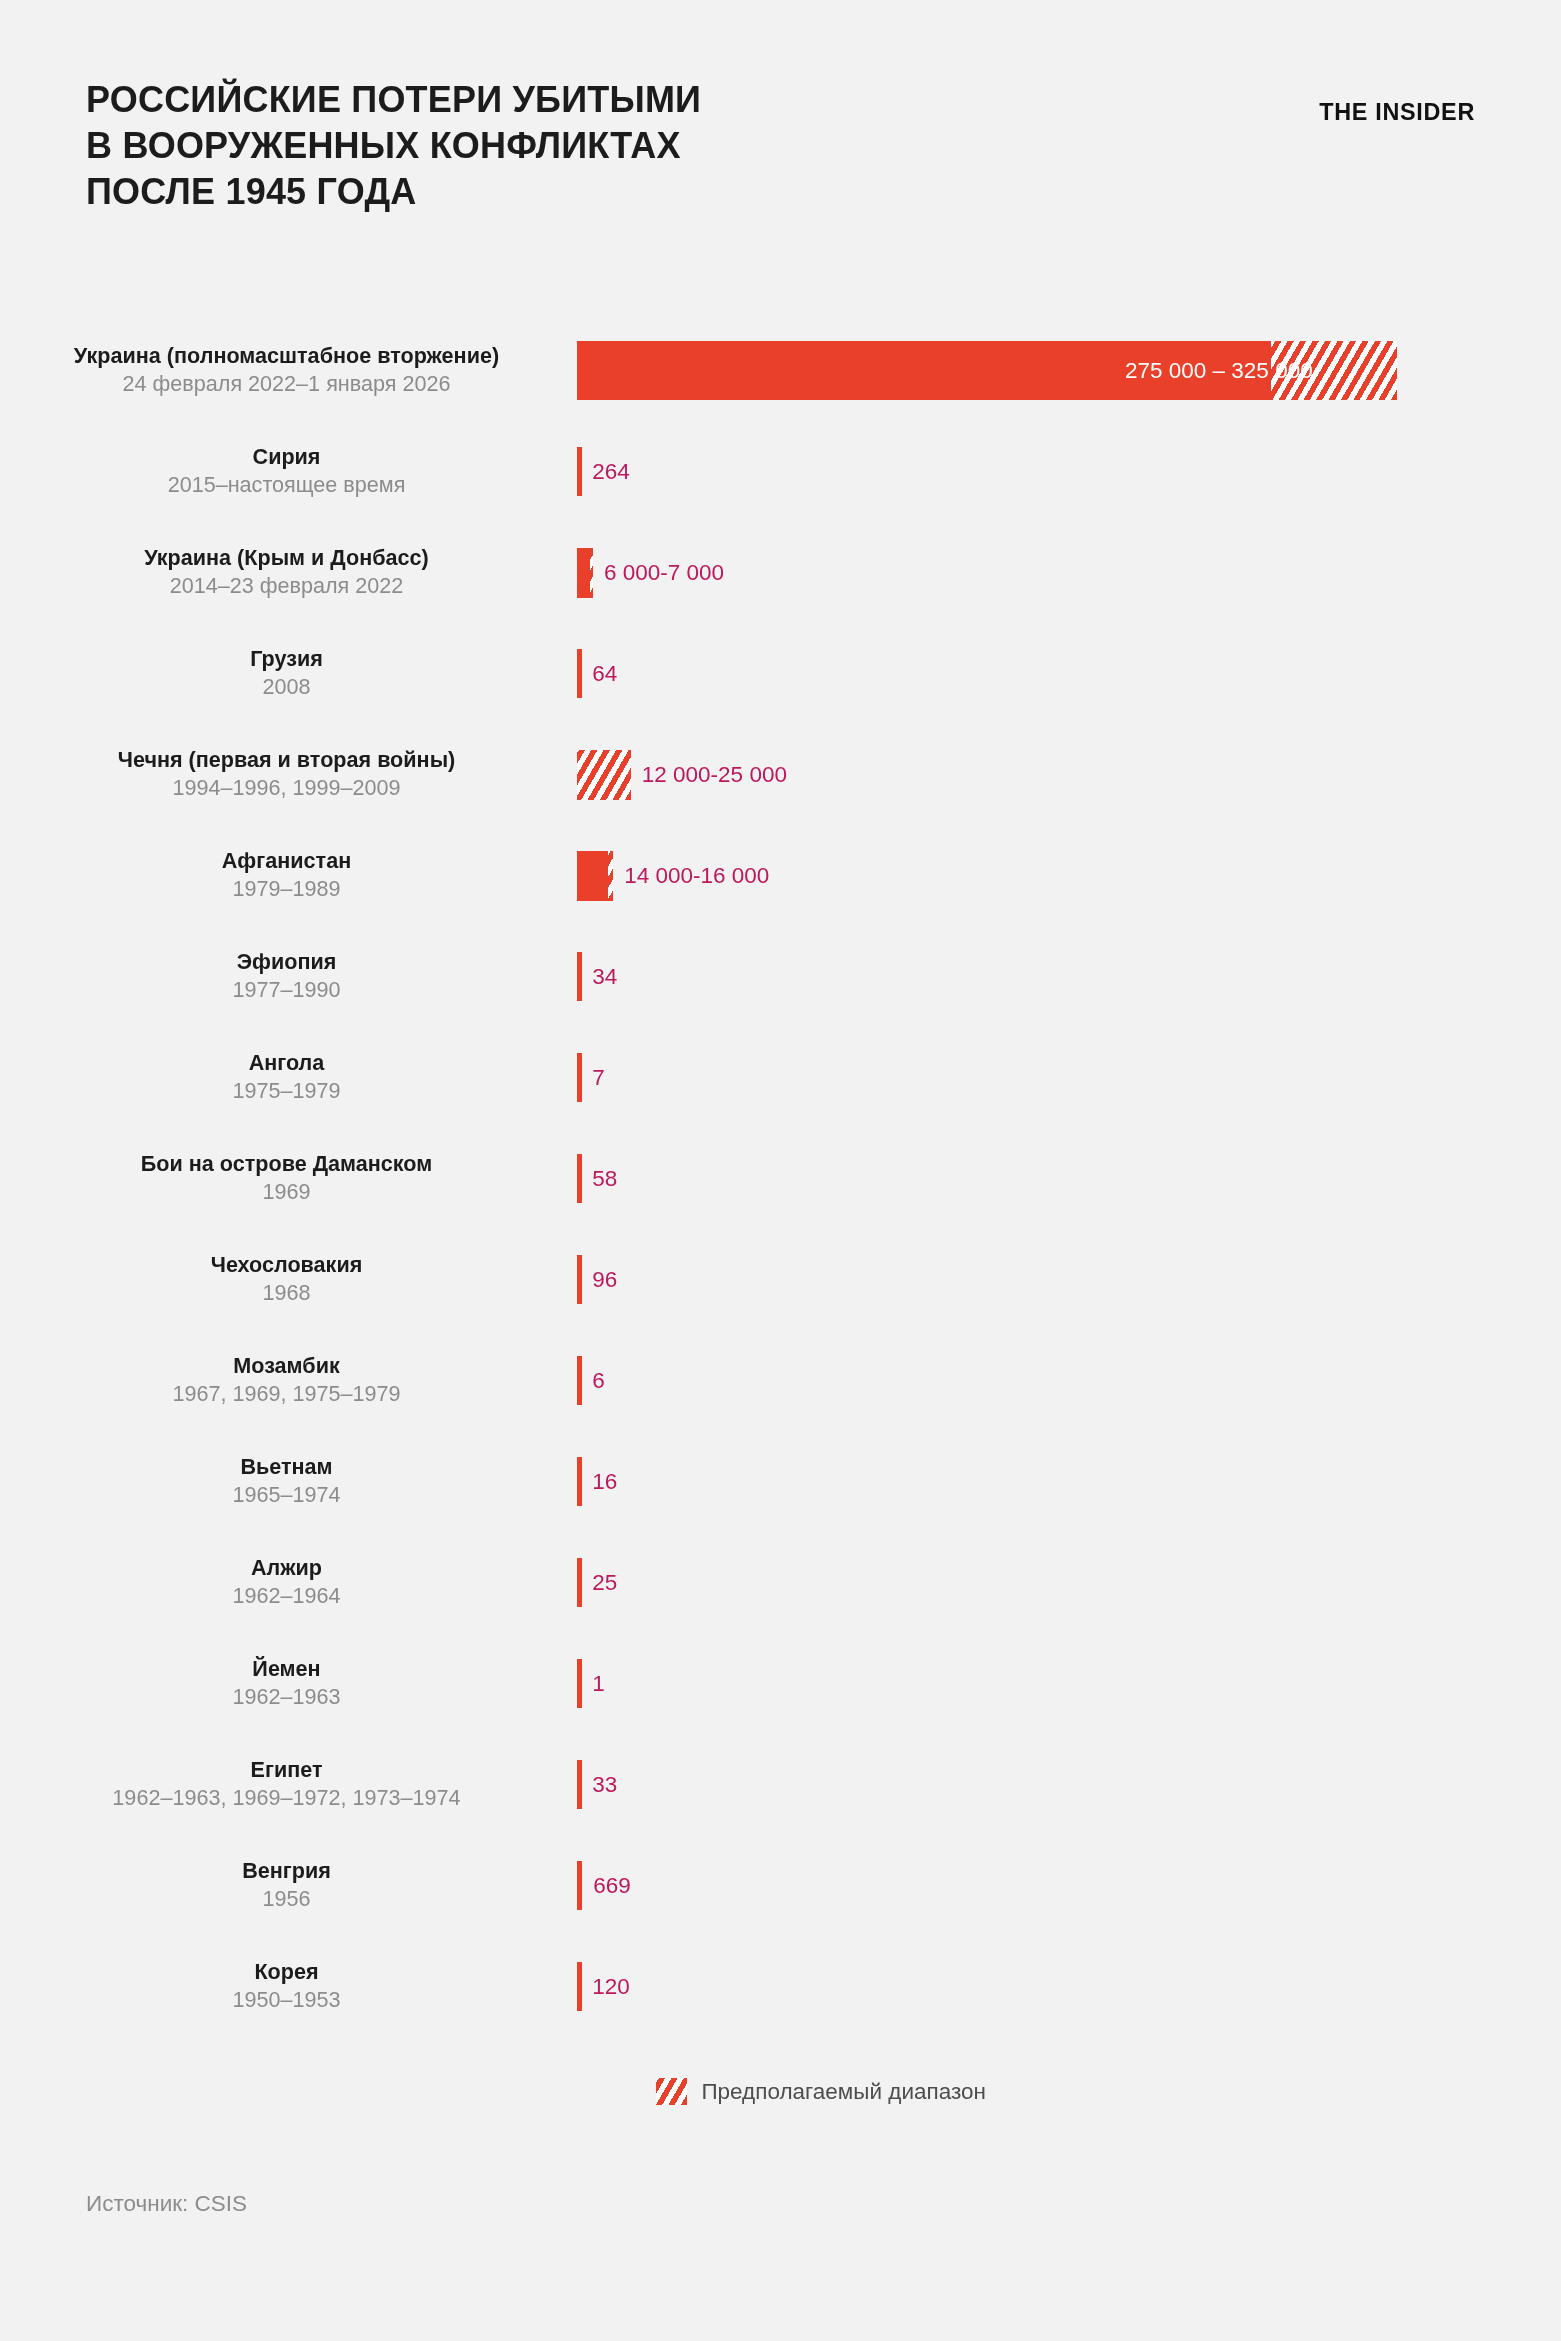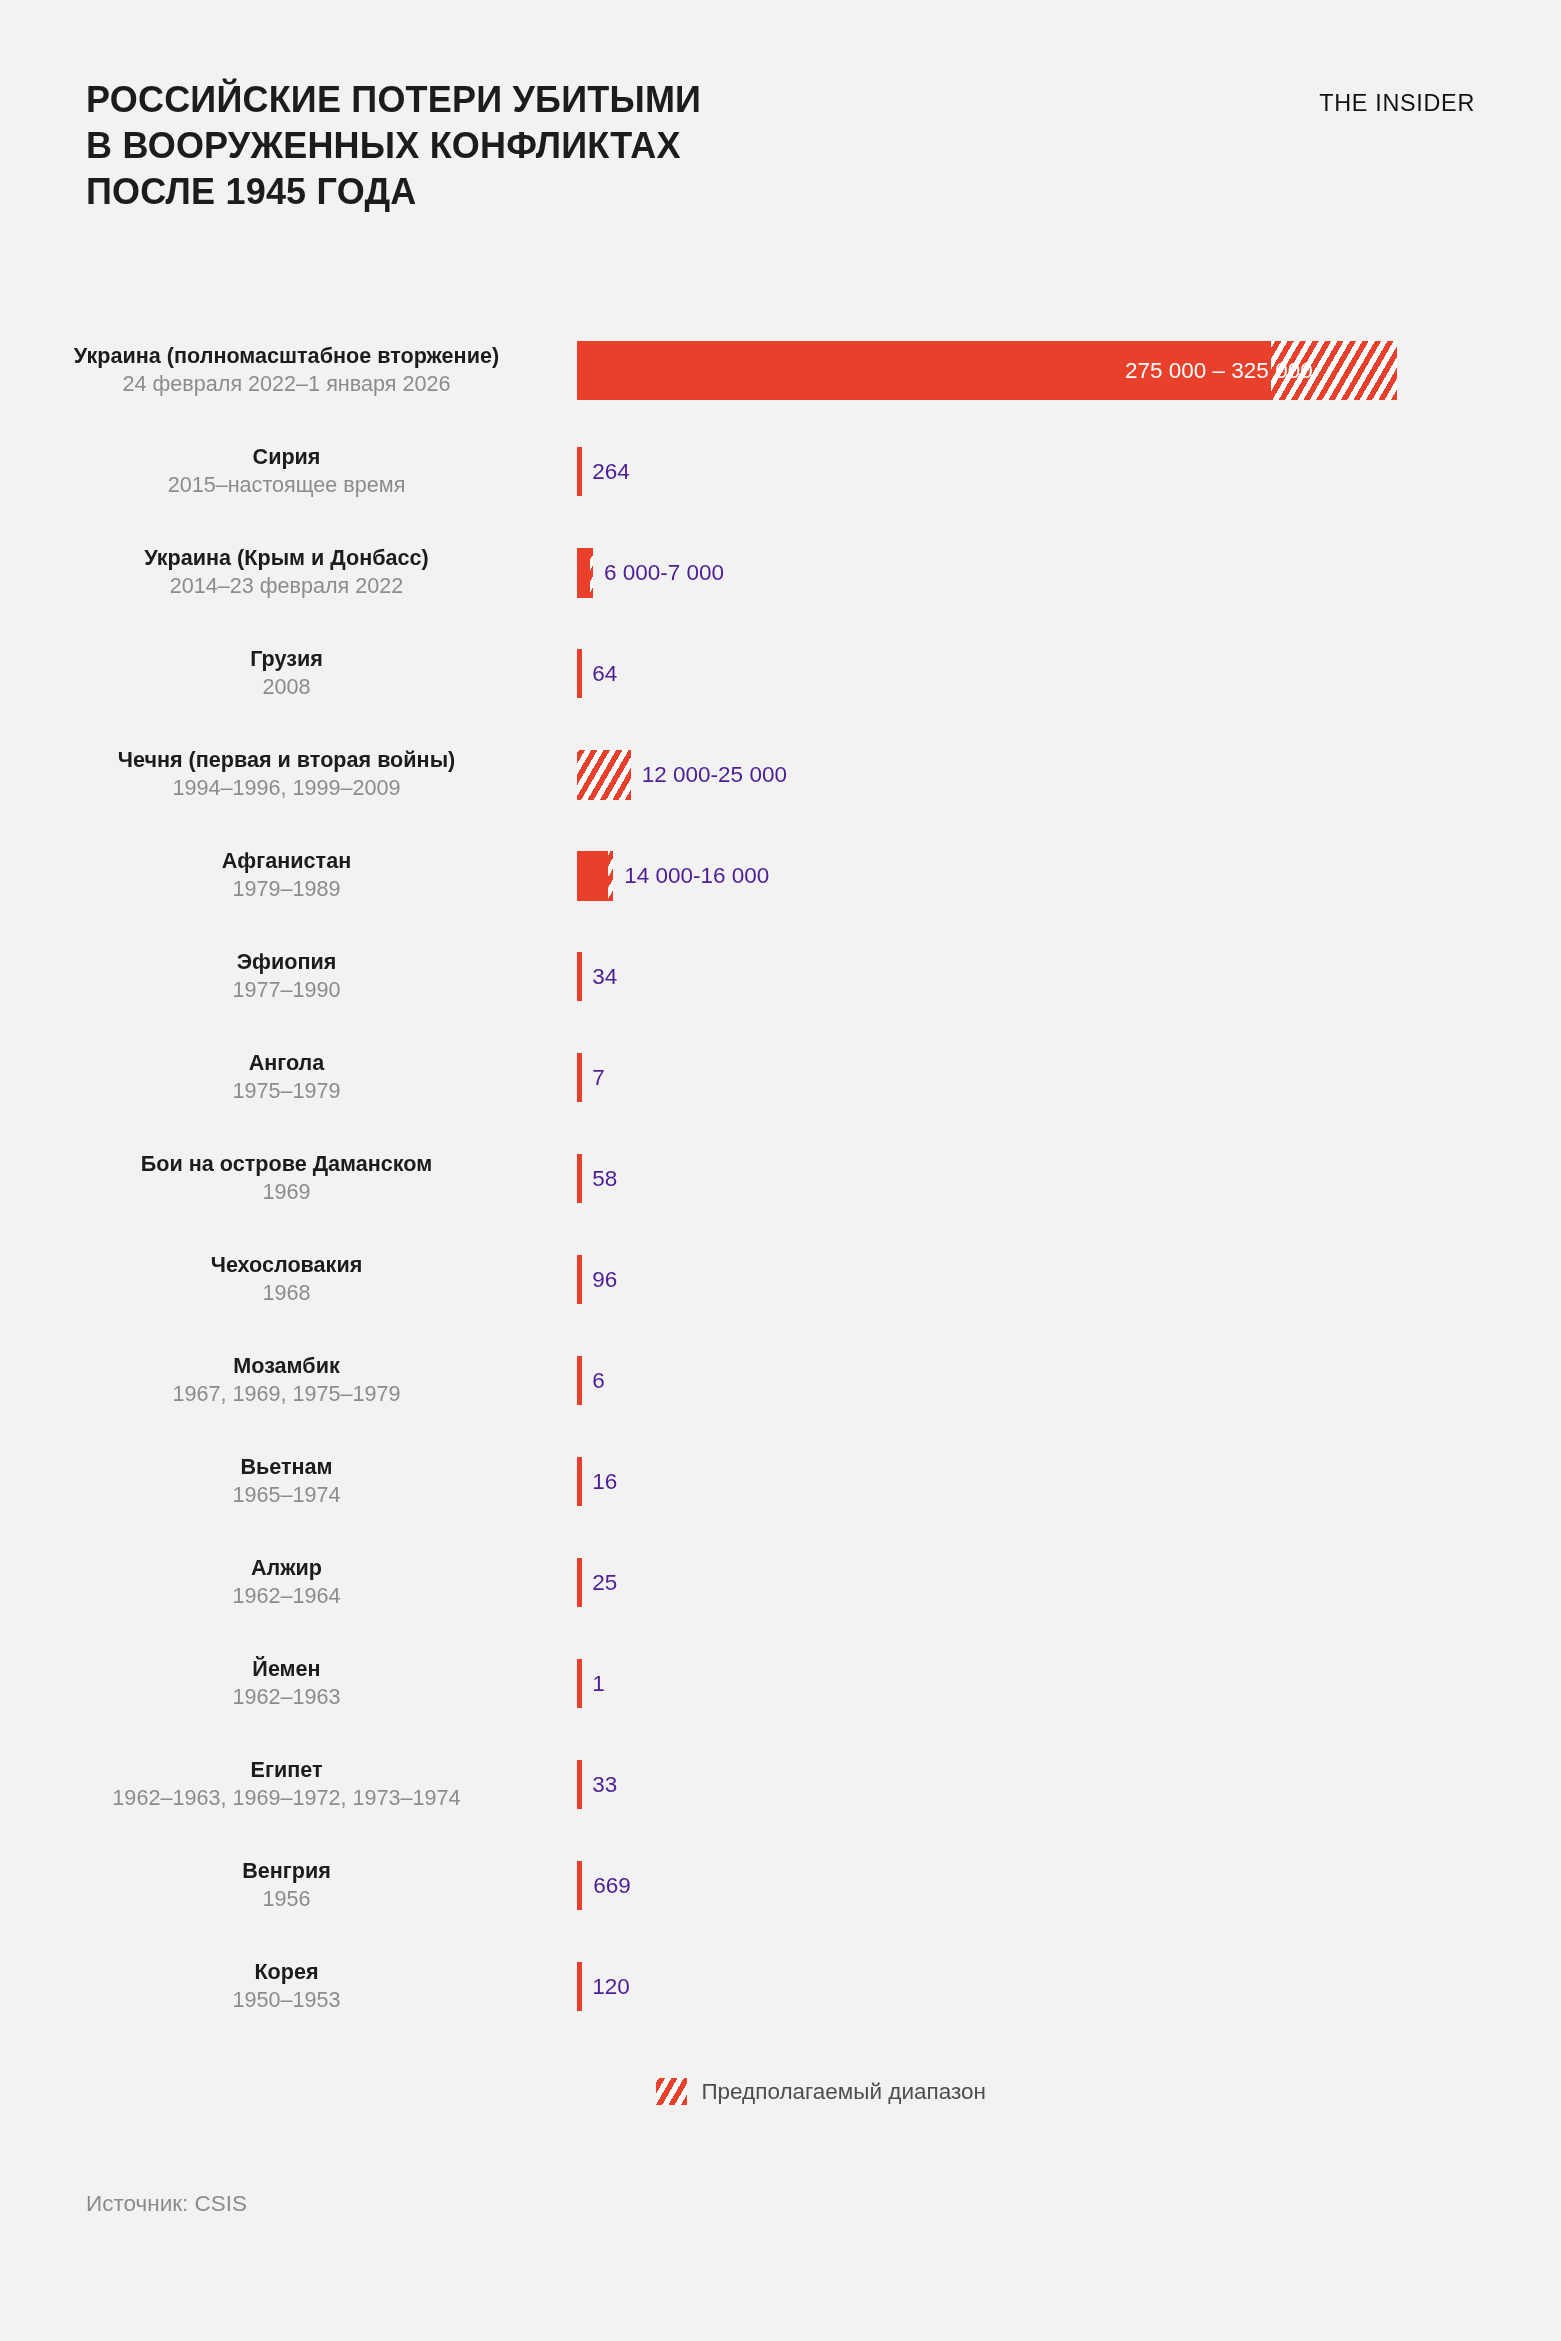--- a/index.html
+++ b/index.html
@@ -38,25 +38,25 @@
     line-height: 1.28;
     font-weight: bold;
     letter-spacing: 0.2px;
     color: #1c1c1c;
     text-transform: uppercase;
     margin: 0;
     white-space: pre-line;
   }
   .brand {
     font-size: 23.4px;
-    font-weight: normal;
+    font-weight: bold;
     letter-spacing: 0.7px;
     color: #111111;
     text-transform: uppercase;
-    margin-top: 13px;
+    margin-top: 22px;
     padding-right: 32px;
   }
 
   
   .chart {
     position: absolute;
     left: 0;
     top: 320px;
     width: 1561px;
   }
@@ -113,21 +113,21 @@
       #e8402a 0px,
       #e8402a 5.4px,
       #ffffff 5.4px,
       #ffffff 10.8px
     );
     flex: none;
   }
   .hatch.tall { height: 59px; }
   .value {
     font-size: 22.5px;
-    color: #4c1d95;
+    color: #be185d;
     margin-left: 10.8px;
     white-space: nowrap;
   }
   .value.inside {
     position: absolute;
     color: #ffffff;
     font-size: 22.5px;
     margin-left: 16px;
   }
 

